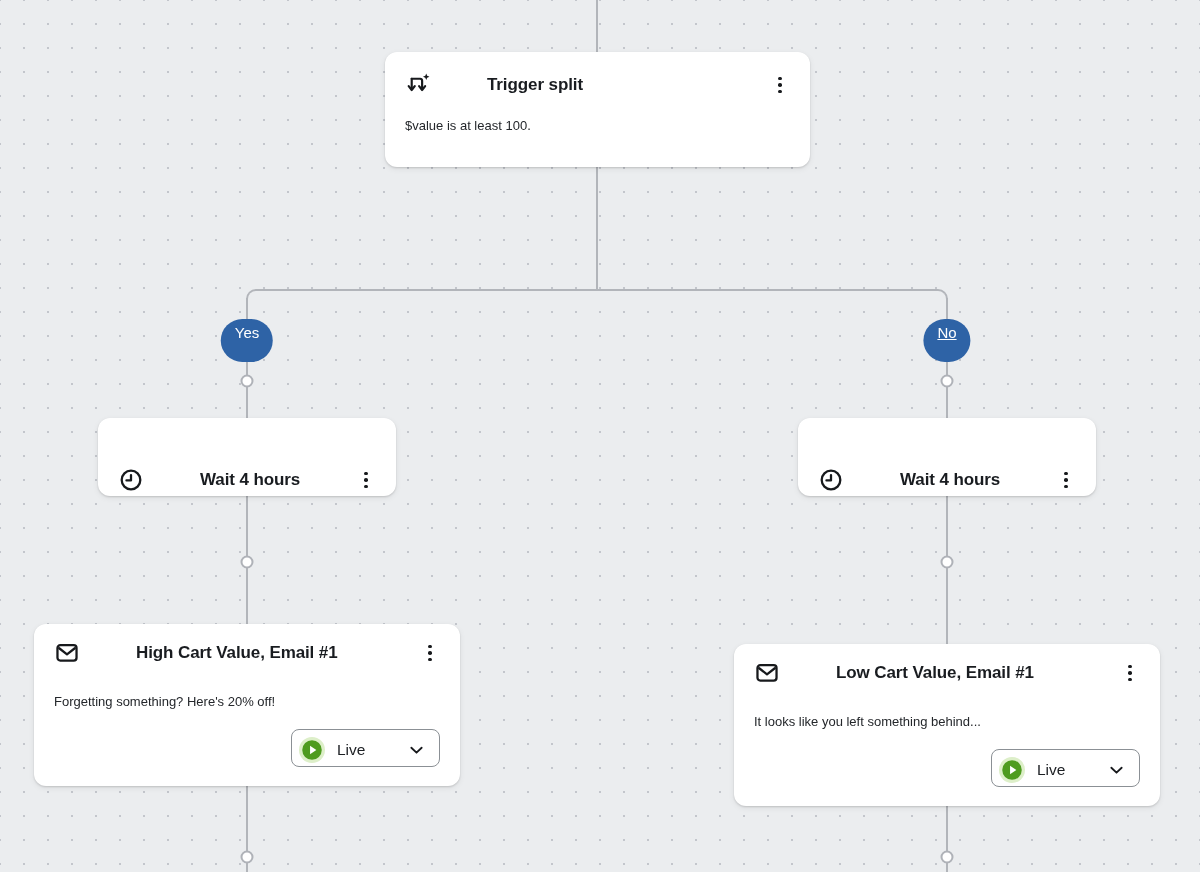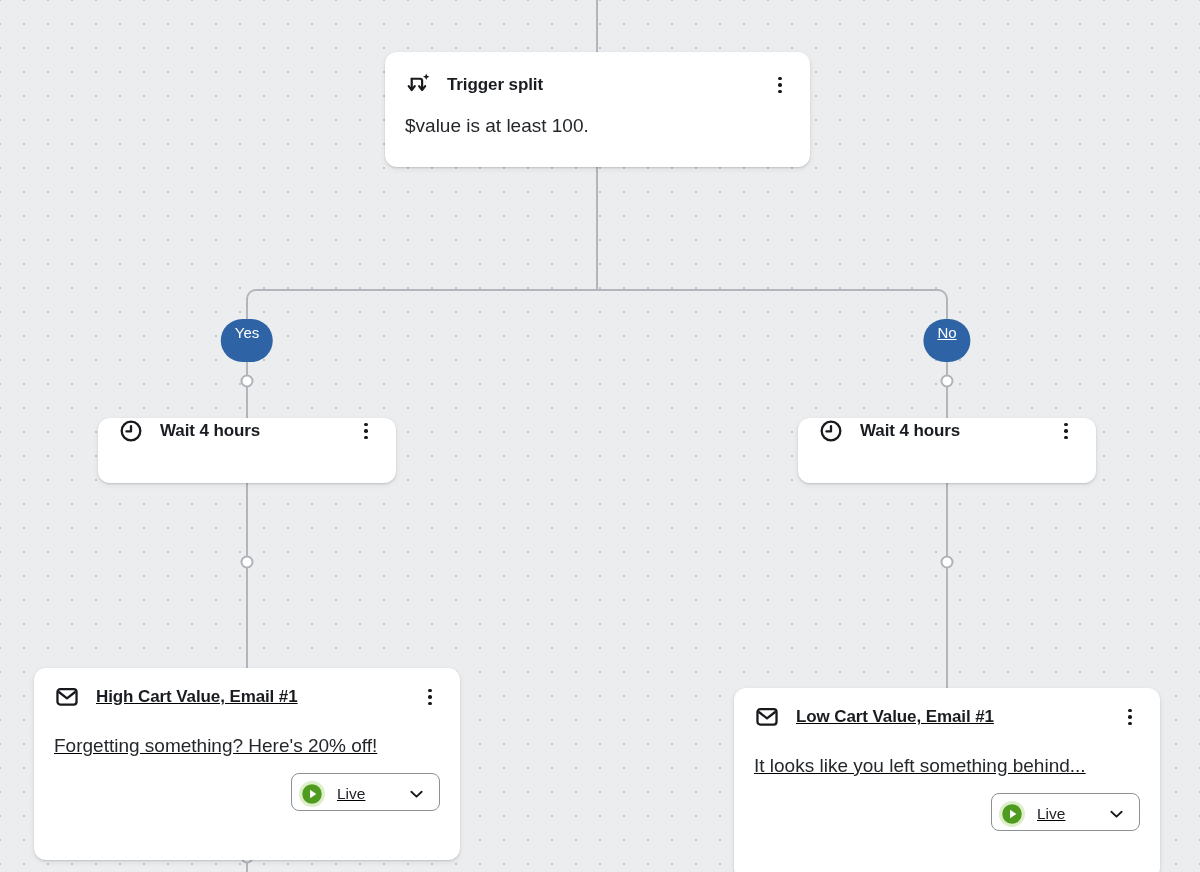--- a/index.html
+++ b/index.html
@@ -40,44 +40,44 @@
     font-size:15px; line-height:1; padding:6px 14px 22px;
     border-radius:999px;
   }
 
   
   .card {
     position:absolute; background:#fff; border-radius:12px;
     box-shadow:0 1px 2px rgba(0,0,0,.14), 0 2px 6px rgba(0,0,0,.07);
     cursor:pointer;
   }
-  .card-head { display:flex; align-items:center; }
+  .card-head { display:flex; align-items:center;gap:40px; }
   .card-title {
     font-size:17px; font-weight:700; color:#191c20; letter-spacing:-.1px;
     margin-left:16px; white-space:nowrap;
   }
-  .card-desc { font-size:19px; color:#24272b; line-height:24px; }
+  .card-desc { font-size:13px; color:#24272b; line-height:24px; }
 
   .icon-24 { width:26px; height:26px; flex:0 0 26px; display:block; }
 
   .kebab {
     margin-left:auto; display:flex; flex-direction:column; align-items:center;
     gap:3px; padding:4px 2px; cursor:pointer; background:none; border:none;
   }
   .kebab i { width:3.6px; height:3.6px; border-radius:50%; background:#17191c; display:block; }
 
   .trigger-card { left:385px; top:52px;  width:425px; height:115px; padding:20px 26px 0 20px; }
   .trigger-card .card-desc { margin-top:16px; }
 
-  .wait-card { height:65px; width:298px; top:418px; display:flex; align-items:flex-start; padding:0 26px 3px 20px; }
+  .wait-card { height:78px; width:298px; top:418px; display:flex; align-items:flex-end; padding:0 26px 3px 20px; }
   .wait-card.left  { left:98px; }
   .wait-card.right { left:798px; }
   .wait-card .card-head { flex:1; }
 
-  .email-card { width:426px; height:192px; top:668px; padding:16px 26px 0 20px;text-decoration:underline; }
+  .email-card { width:426px; height:162px; top:624px; padding:16px 26px 0 20px; }
   .email-card.left  { left:34px; }
   .email-card.right { left:734px;margin-top:20px; }
   .email-card .card-desc { margin-top:24px; white-space:nowrap; }
 
   .status-row { display:flex; justify-content:flex-end; margin-top:15px; padding-right:-6px; }
   .status-btn {
     display:flex; align-items:center; width:149px; height:38px;
     background:#fff; border:1px solid #8b9095; border-radius:8px;
     padding:4px 13px 0 7px; cursor:pointer;
     margin-right:-6px;

